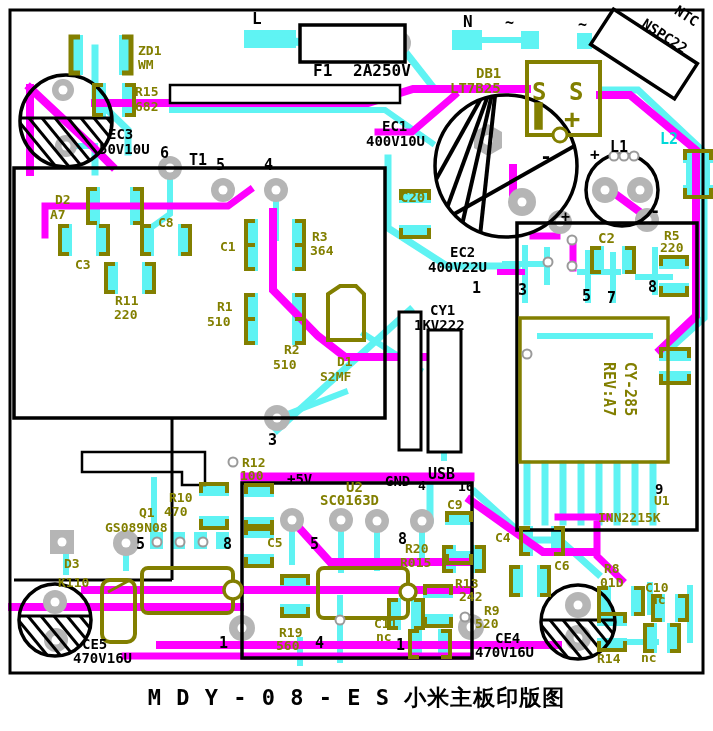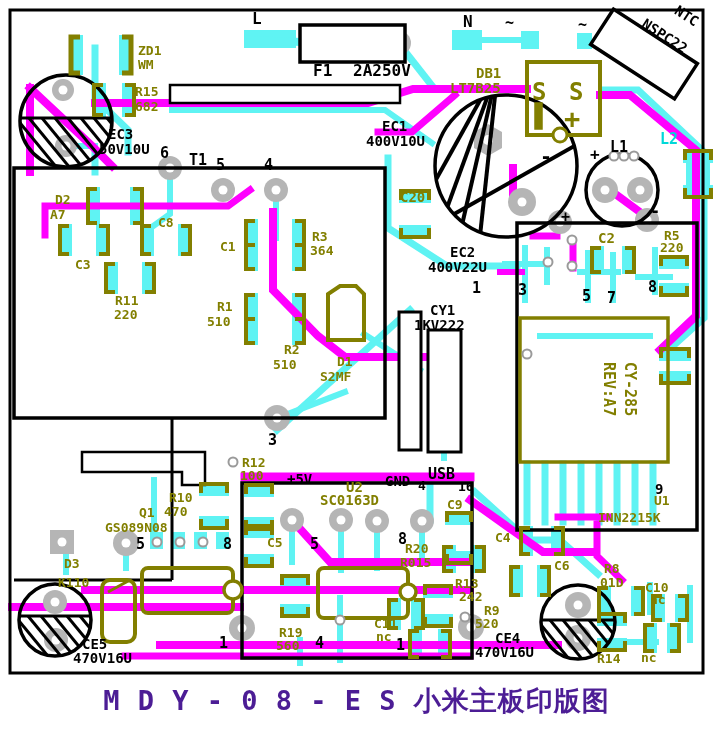--- a/index.html
+++ b/index.html
@@ -1,21 +1,21 @@
 <!DOCTYPE html>
 <html><head>
 <meta charset="utf-8">
 <style>
   html,body{margin:0;padding:0;background:#ffffff;}
   #stage{position:relative;width:713px;height:731px;background:#fff;overflow:hidden;
          font-family:"DejaVu Sans Mono",monospace;}
   svg{position:absolute;left:0;top:0;}
   text{font-family:"DejaVu Sans Mono",monospace;font-weight:bold;}
   .cap{position:absolute;left:0;top:683px;width:713px;text-align:center;
-       font-size:27px;font-weight:bold;color:#4c1d95;letter-spacing:1px;
+       font-size:22px;font-weight:bold;color:#000000;letter-spacing:1px;
        font-family:"DejaVu Sans Mono","DejaVu Sans",monospace;}
 </style>
 </head>
 <body>
 
 <div id="stage">
   <svg id="board" width="713" height="731" viewBox="0 0 713 731">
     <defs>
       <clipPath id="clipEC3">
           <circle cx="66" cy="121" r="46"></circle>

